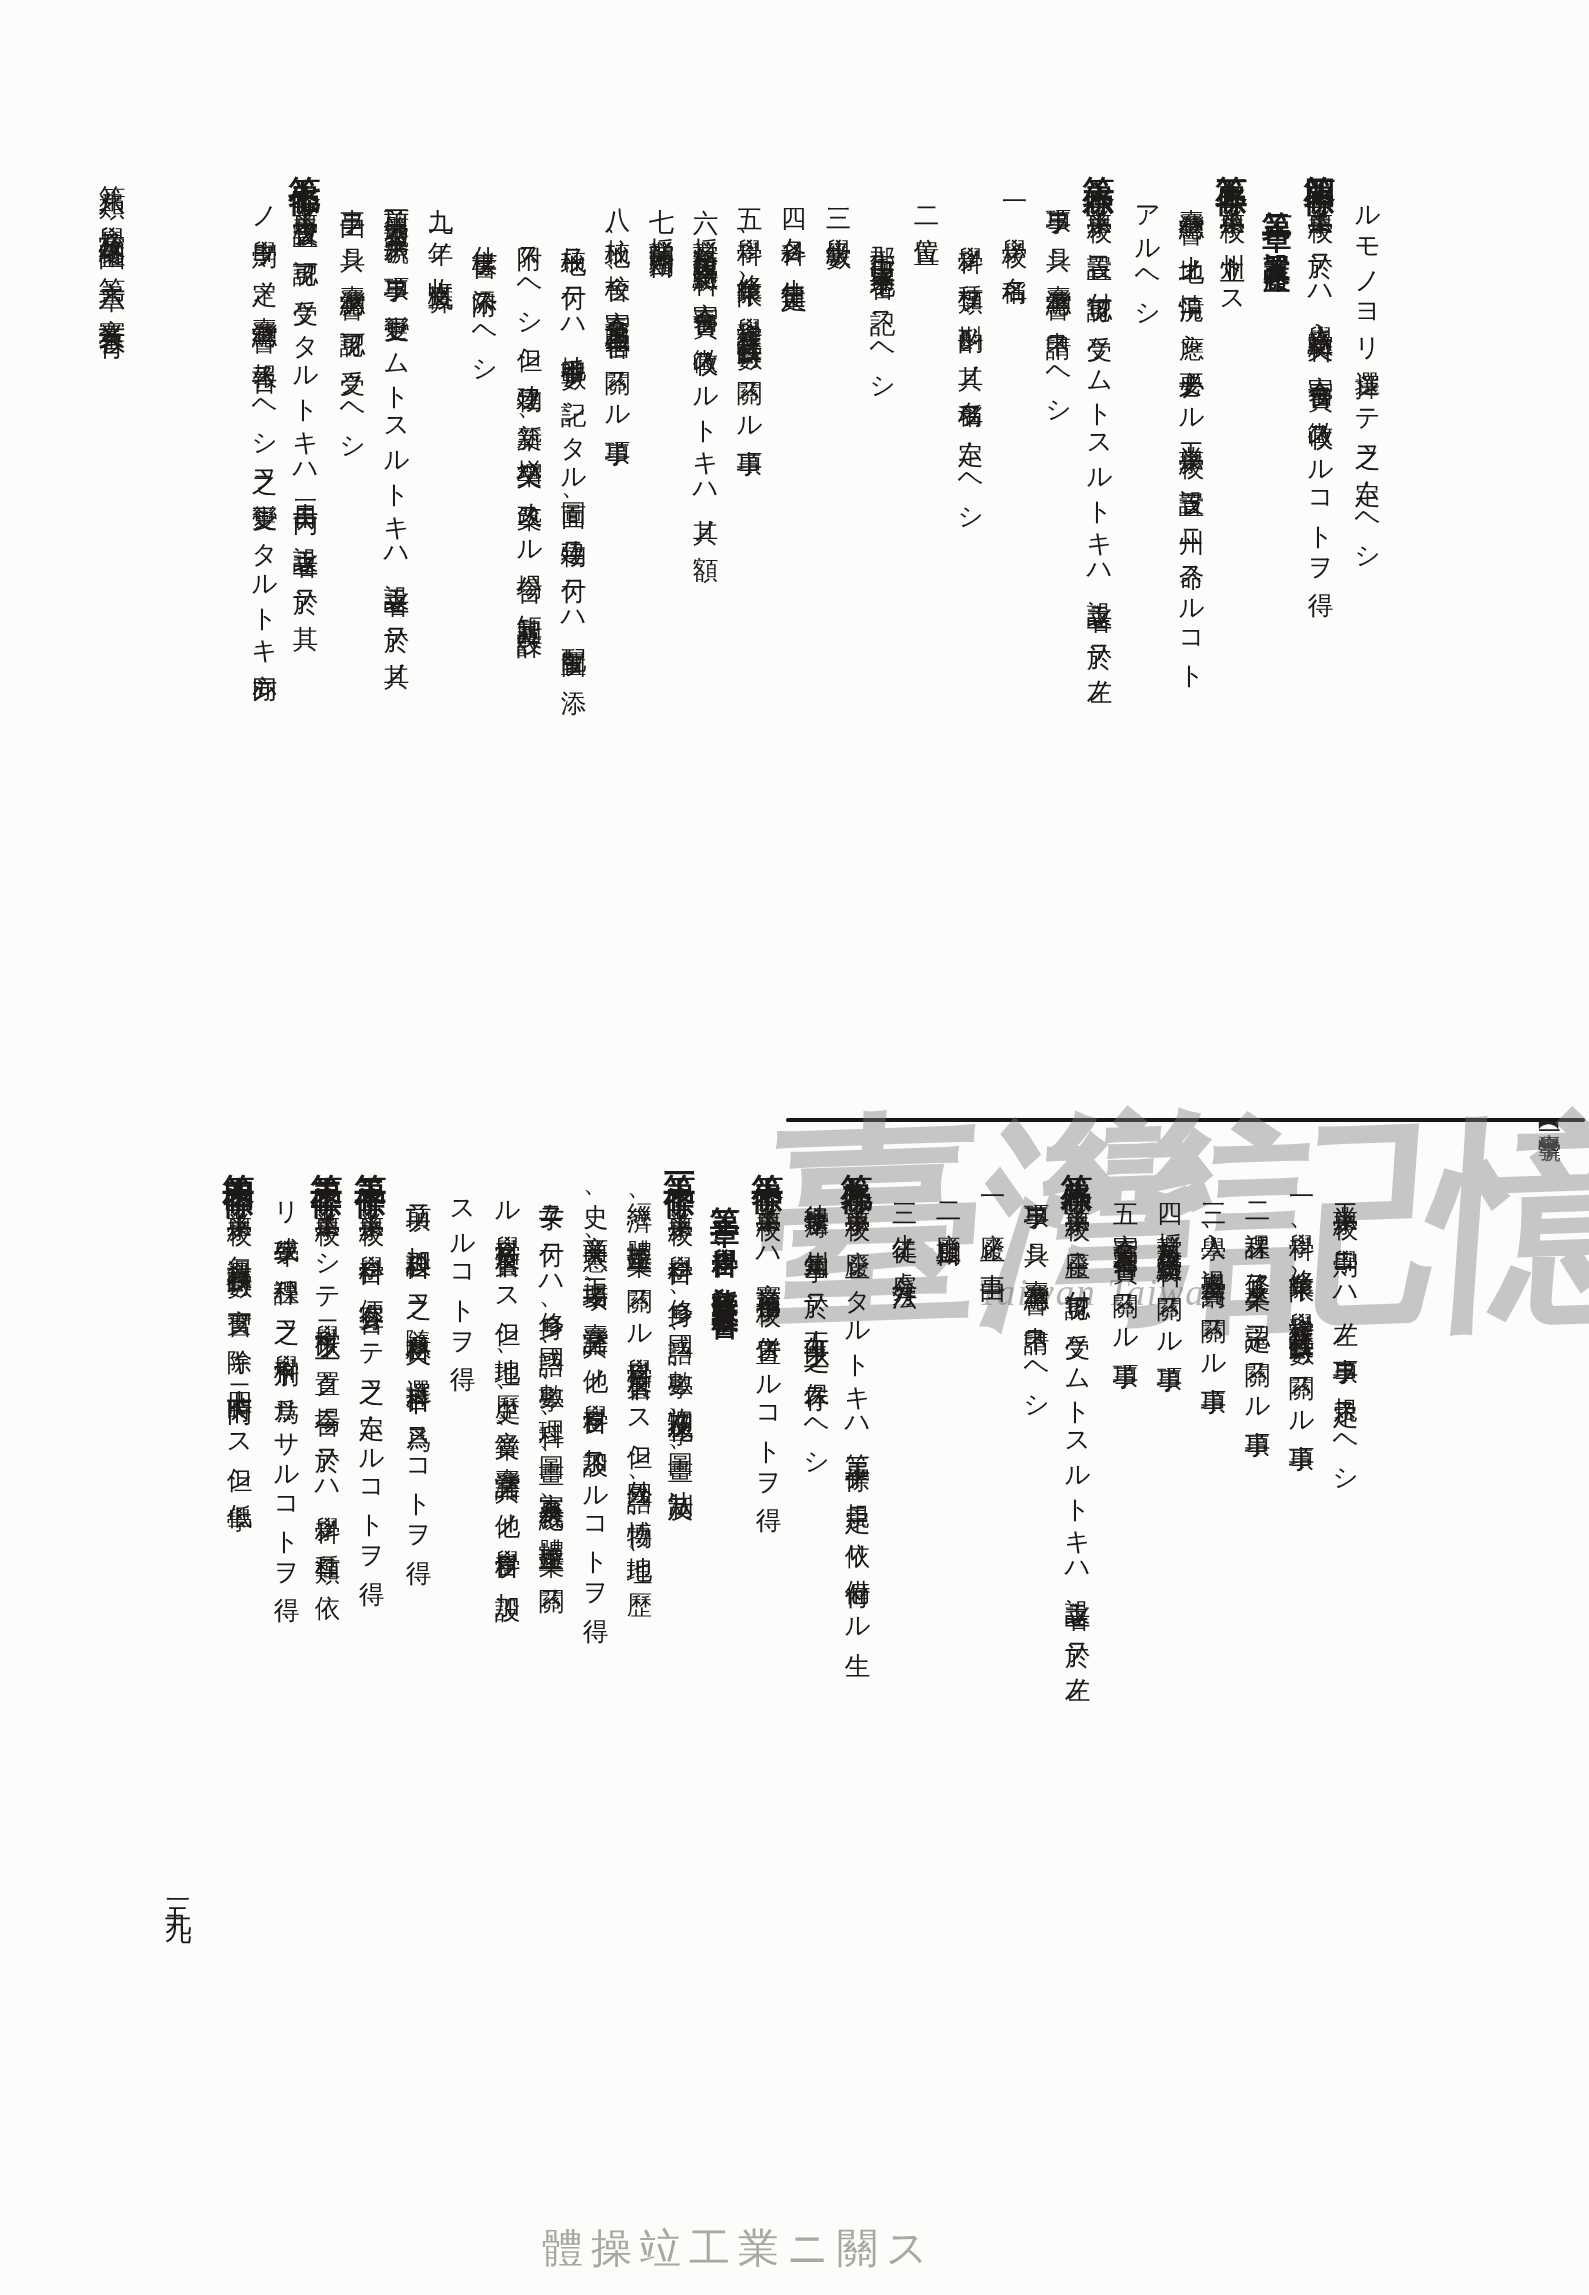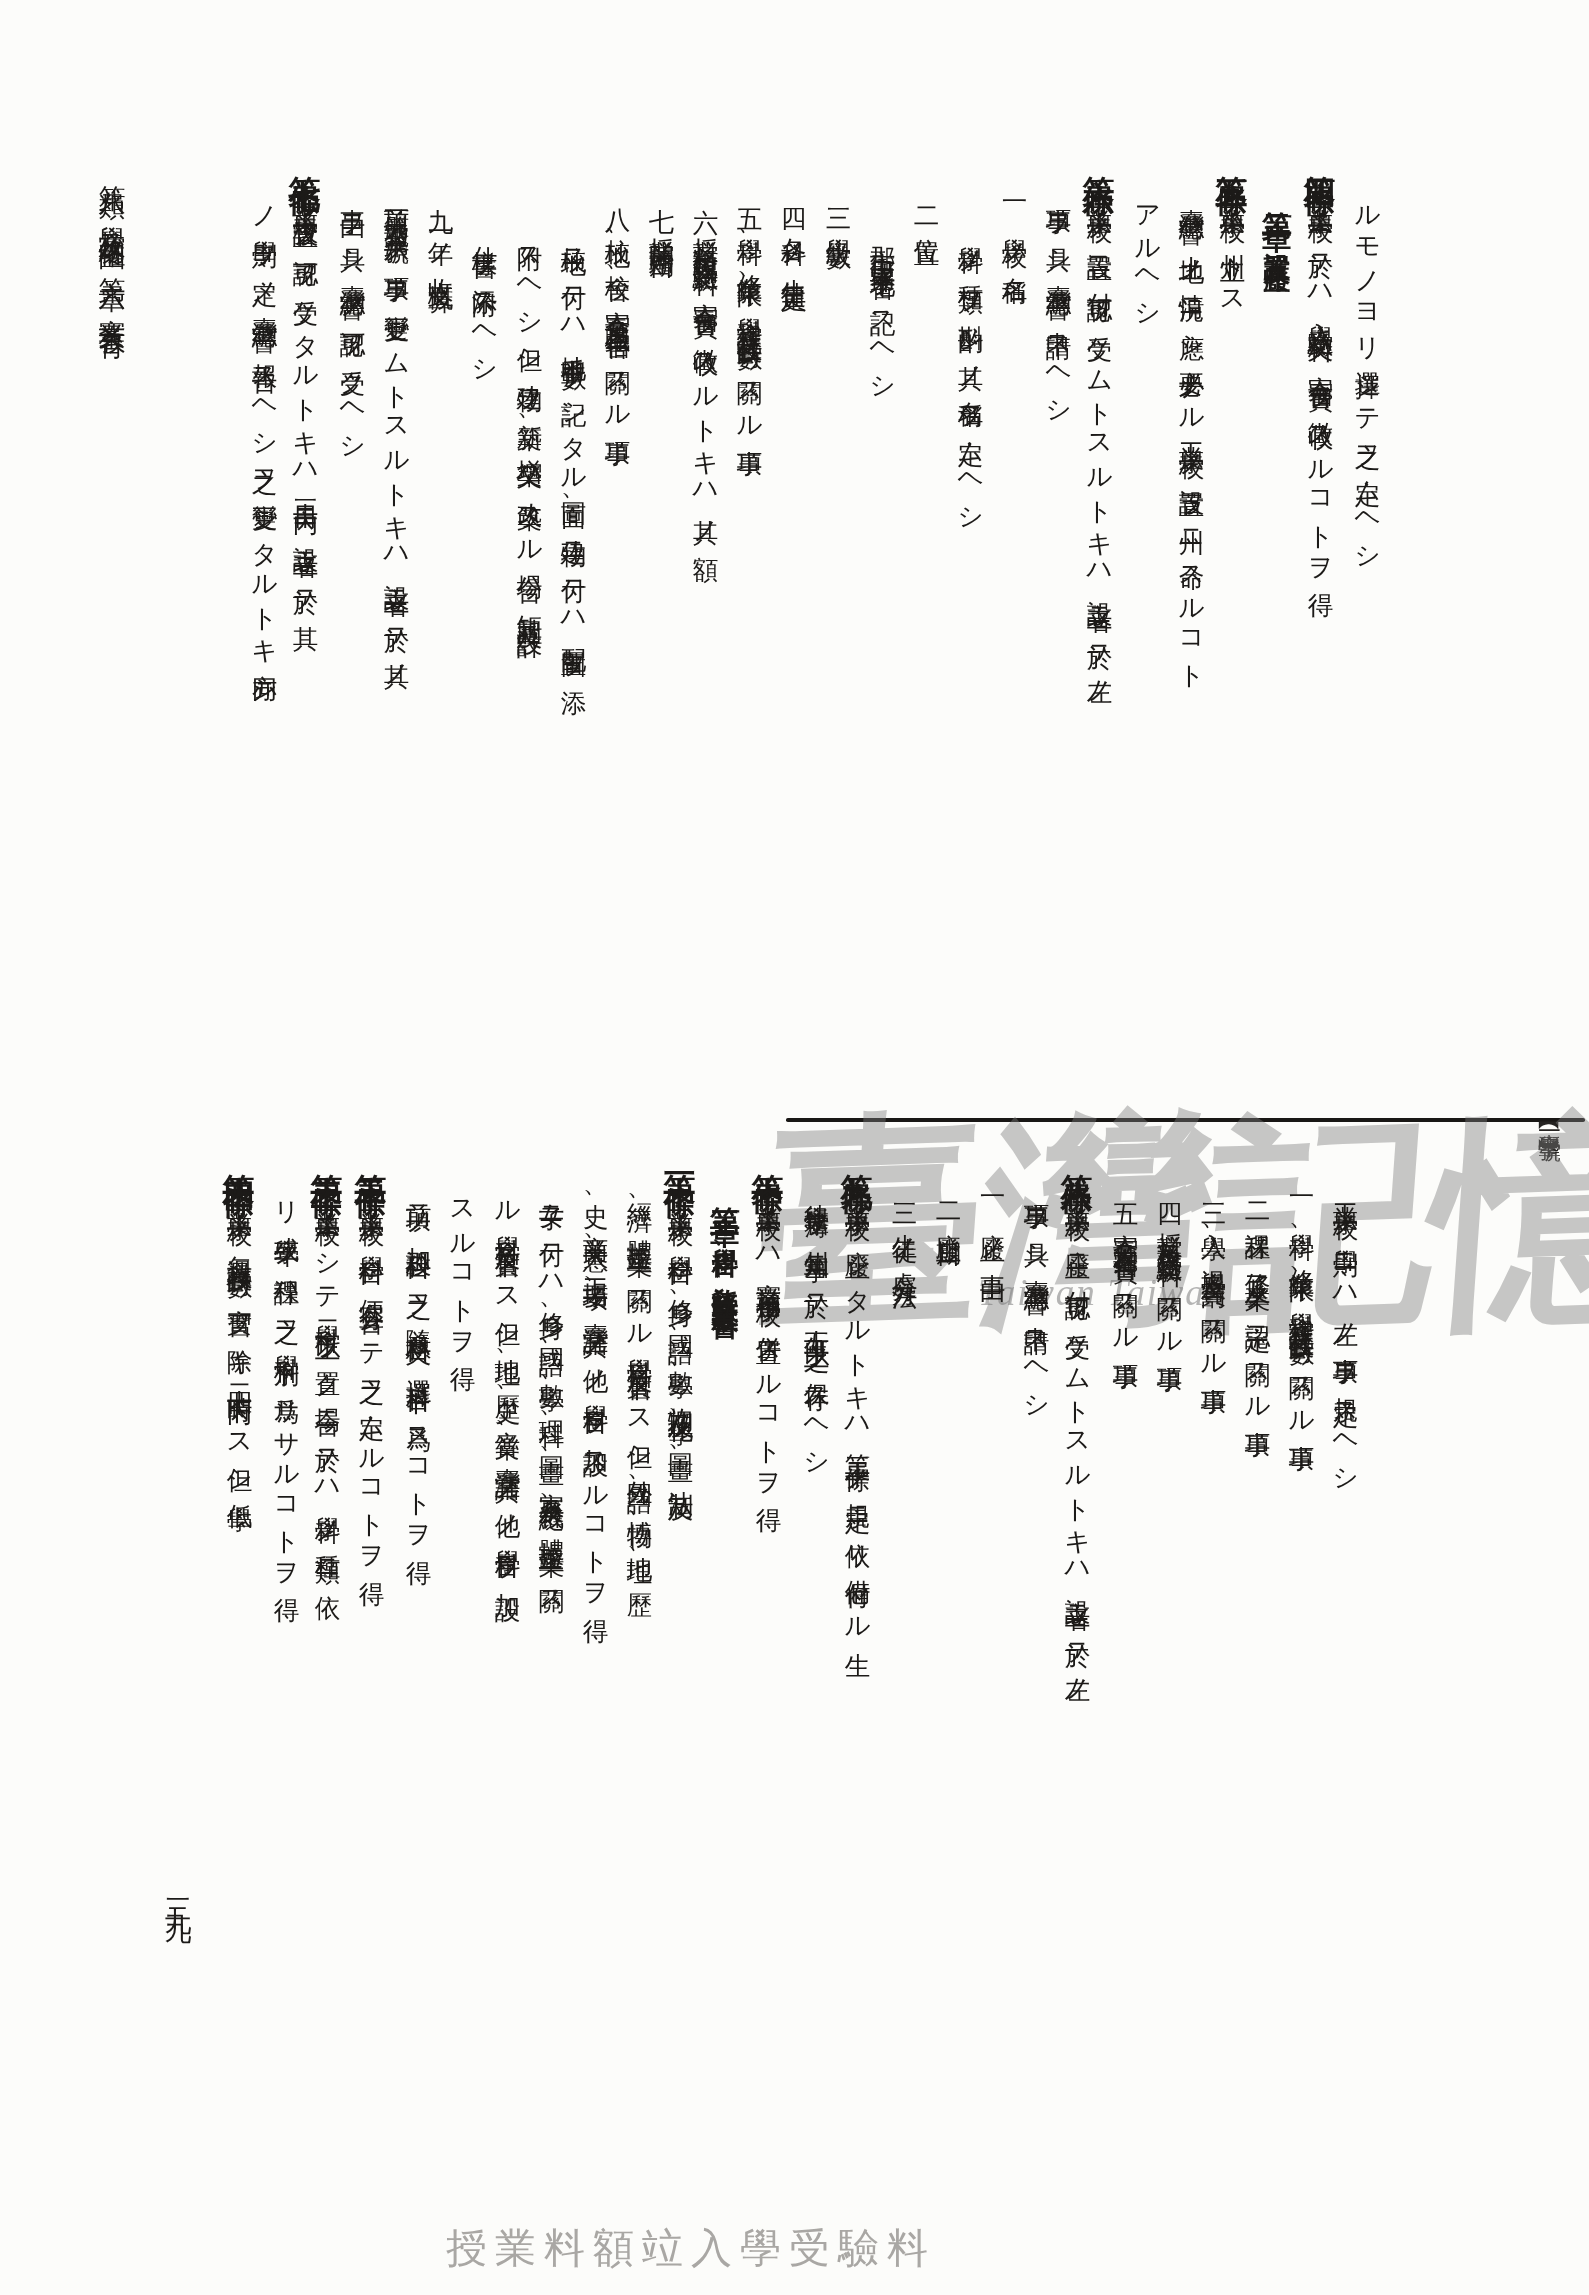--- a/index.html
+++ b/index.html
@@ -145,14 +145,14 @@
     <div class="vcol t-cont" style="left: 434px; top: 1183px;"><span class="col-body">スルコトヲ得</span></div>
     <div class="vcol t-para" style="left: 390px; top: 1183px;"><span class="col-body">前二項ノ加設科目ハ之ヲ隨意科目又ハ選擇科目ト爲スコトヲ得</span></div>
     <div class="vcol t-article" style="left: 346px; top: 1148px;"><span class="col-head">第十二條</span><span class="col-body">工業學校ノ學科目ハ便宜分合シテ之ヲ定ムルコトヲ得</span></div>
     <div class="vcol t-article" style="left: 302px; top: 1148px;"><span class="col-head">第十三條</span><span class="col-body">工業學校ニシテ二學科以上ヲ置ク場合ニ於テハ學科ノ種類ニ依</span></div>
     <div class="vcol t-cont" style="left: 258px; top: 1183px;"><span class="col-body">リ或學年ノ課程ハ之ヲ學科別ト爲ササルコトヲ得</span></div>
     <div class="vcol t-article" style="left: 214px; top: 1148px;"><span class="col-head">第十四條</span><span class="col-body">工業學校ノ每週敎授時數ハ實習ヲ除キ二十四時內トス但シ低學</span></div>
   </div>
 
 <div class="page-number">三九九</div>
 
-<div class="footer">授業料額竝入學受驗料</div>
+<div class="footer">體操竝工業ニ關ス</div>
 
 
 </body></html>

